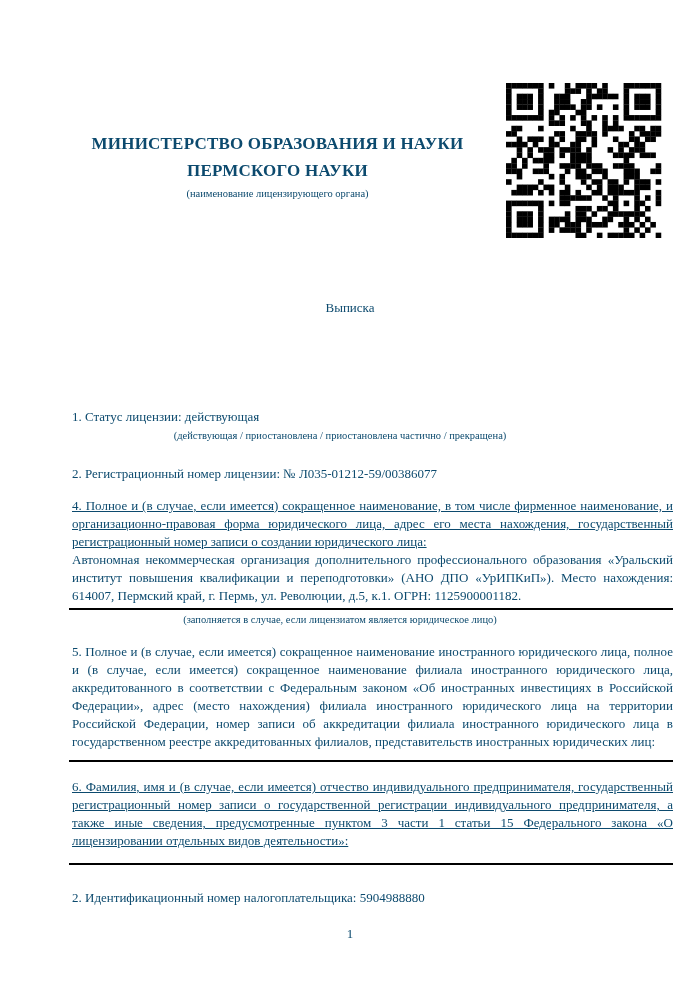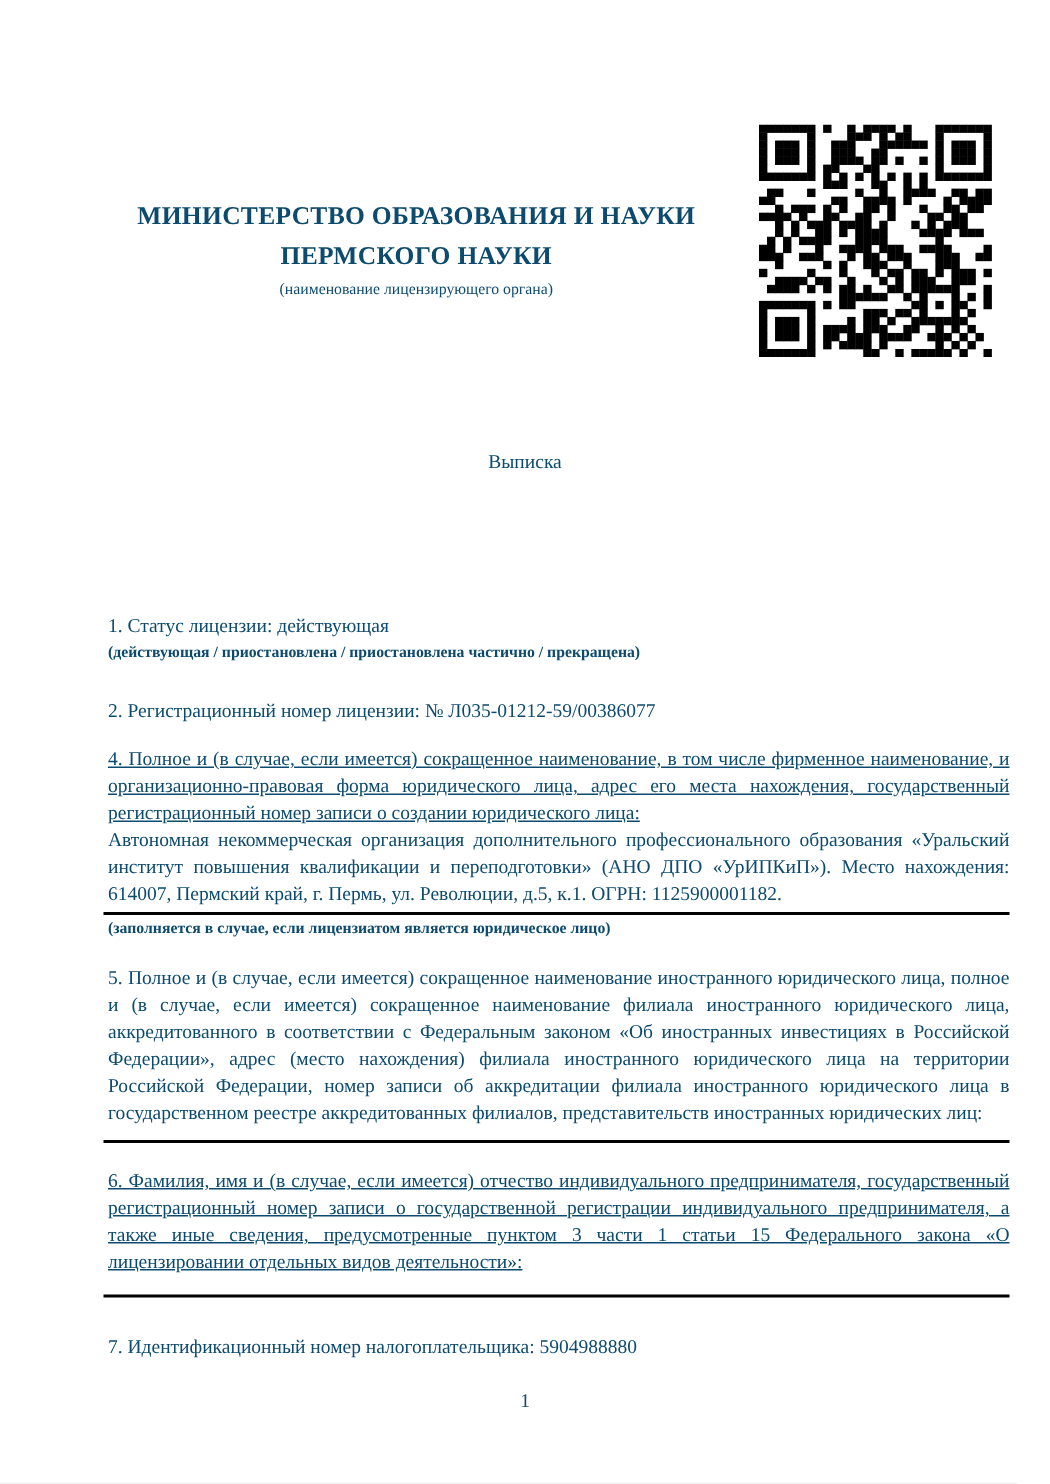--- a/index.html
+++ b/index.html
@@ -59,23 +59,23 @@
     width: 601px;
     font-size: 13px;
     line-height: 18px;
     margin-top: 46px;
   }
   .doc-body p { margin: 0; }
   .para-just { text-align: justify; }
   .field-caption {
     font-size: 10.5px;
     line-height: 15px;
+    text-align: center;
     padding-right: 65px;
     margin: 0;
-    font-weight: bold;
   }
   .rule {
     border-top: 2px solid #000;
     height: 0;
     margin: 0 0 2px -3px;
   }
   .mt-cap   { margin-top: 2px !important; }
   .mt-item2 { margin-top: 22px !important; }
   .mt-item3 { margin-top: 15px !important; }
   .mt-item4 { margin-top: 14px !important; text-decoration: underline; }
@@ -547,19 +547,19 @@
     <p class="para-just">Автономная некоммерческая организация дополнительного профессионального образования «Уральский институт повышения квалификации и переподготовки» (АНО ДПО «УрИПКиП»). Место нахождения: 614007, Пермский край, г. Пермь, ул. Революции, д.5, к.1. ОГРН: 1125900001182.</p>
     <div class="rule mt-rule4"></div>
     <p class="field-caption">(заполняется в случае, если лицензиатом является юридическое лицо)</p>
 
     <p class="para-just mt-item5">5. Полное и (в случае, если имеется) сокращенное наименование иностранного юридического лица, полное и (в случае, если имеется) сокращенное наименование филиала иностранного юридического лица, аккредитованного в соответствии с Федеральным законом «Об иностранных инвестициях в Российской Федерации», адрес (место нахождения) филиала иностранного юридического лица на территории Российской Федерации, номер записи об аккредитации филиала иностранного юридического лица в государственном реестре аккредитованных филиалов, представительств иностранных юридических лиц:</p>
     <div class="rule mt-rule5"></div>
 
     <p class="para-just mt-item6">6. Фамилия, имя и (в случае, если имеется) отчество индивидуального предпринимателя, государственный регистрационный номер записи о государственной регистрации индивидуального предпринимателя, а также иные сведения, предусмотренные пунктом 3 части 1 статьи 15 Федерального закона «О лицензировании отдельных видов деятельности»:</p>
     <div class="rule mt-rule6"></div>
 
-    <p class="mt-item7">7. Идентификационный номер налогоплательщика: 5904988880</p>
+    <p class="mt-item7">2. Идентификационный номер налогоплательщика: 5904988880</p>
 
   </div>
 
   <div class="page-number">1</div>
 
 </div>
 
 </body></html>

